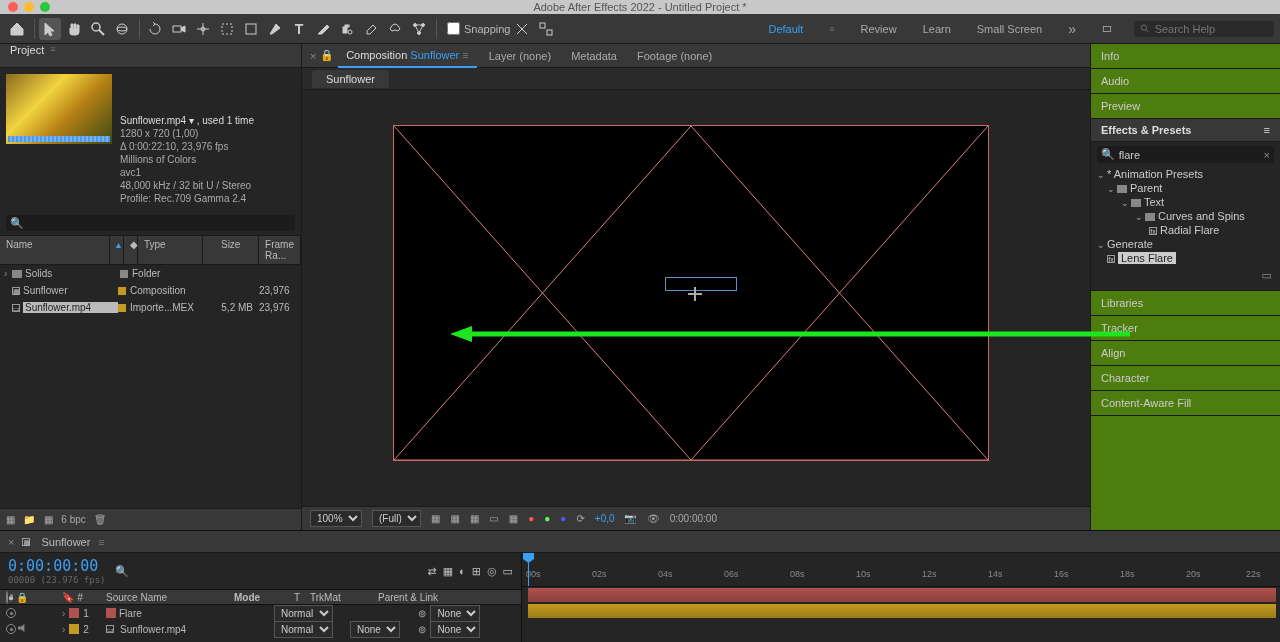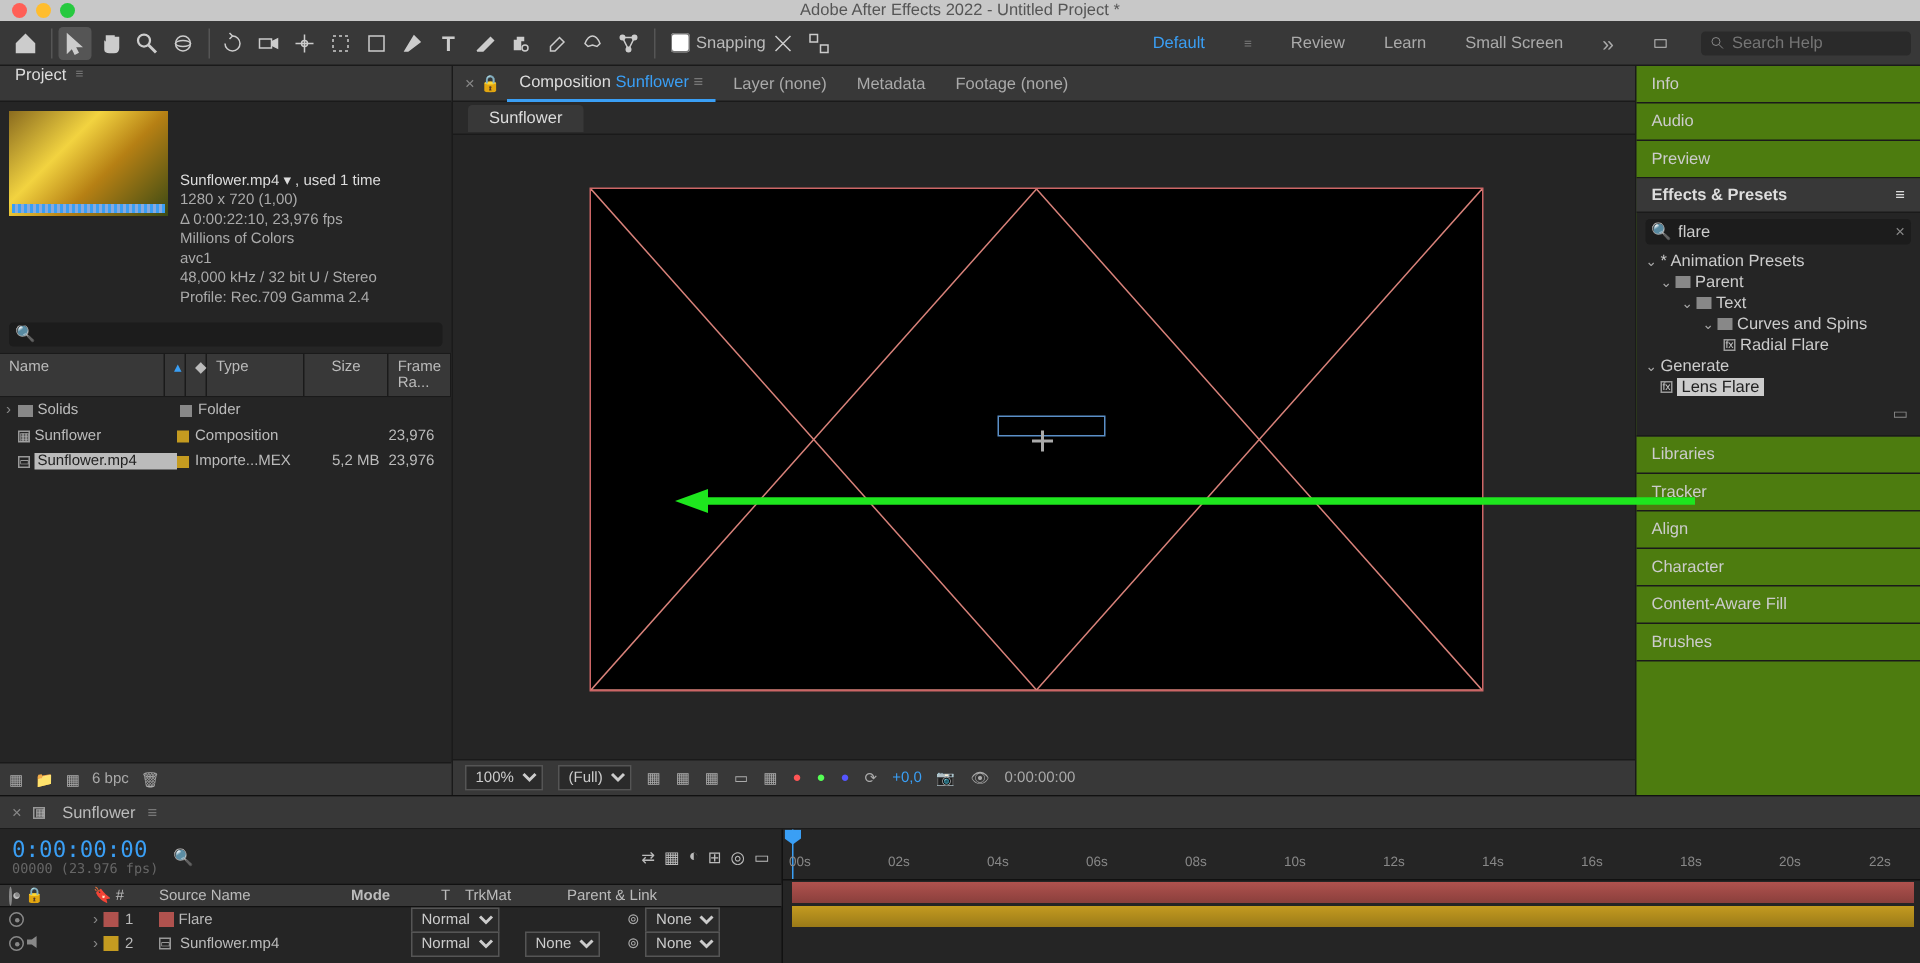--- a/index.html
+++ b/index.html
@@ -383,21 +383,20 @@
         <div class="node"><span class="caret">⌄</span><span>Generate</span></div>
         <div class="node lvl1"><span class="fx-ico">fx</span><span class="selected">Lens Flare</span></div>
       </div>
       <div style="text-align:right;padding:4px 8px;"><span style="color:#888;">▭</span></div>
     </div>
     <div class="right-panel-item">Libraries</div>
     <div class="right-panel-item">Tracker</div>
     <div class="right-panel-item">Align</div>
     <div class="right-panel-item">Character</div>
     <div class="right-panel-item">Content-Aware Fill</div>
-    <div class="right-panel-item">Brushes</div>
   </div>
 </div>
 
 <svg class="green-arrow" style="position:absolute;left:450px;top:326px;width:680px;height:20px;">
   <line x1="680" y1="8" x2="12" y2="8" stroke="#1ee61e" stroke-width="5"></line>
   <polygon points="0,8 22,0 22,16" fill="#1ee61e"></polygon>
 </svg>
 
 <div class="timeline">
   <div class="tl-header">

